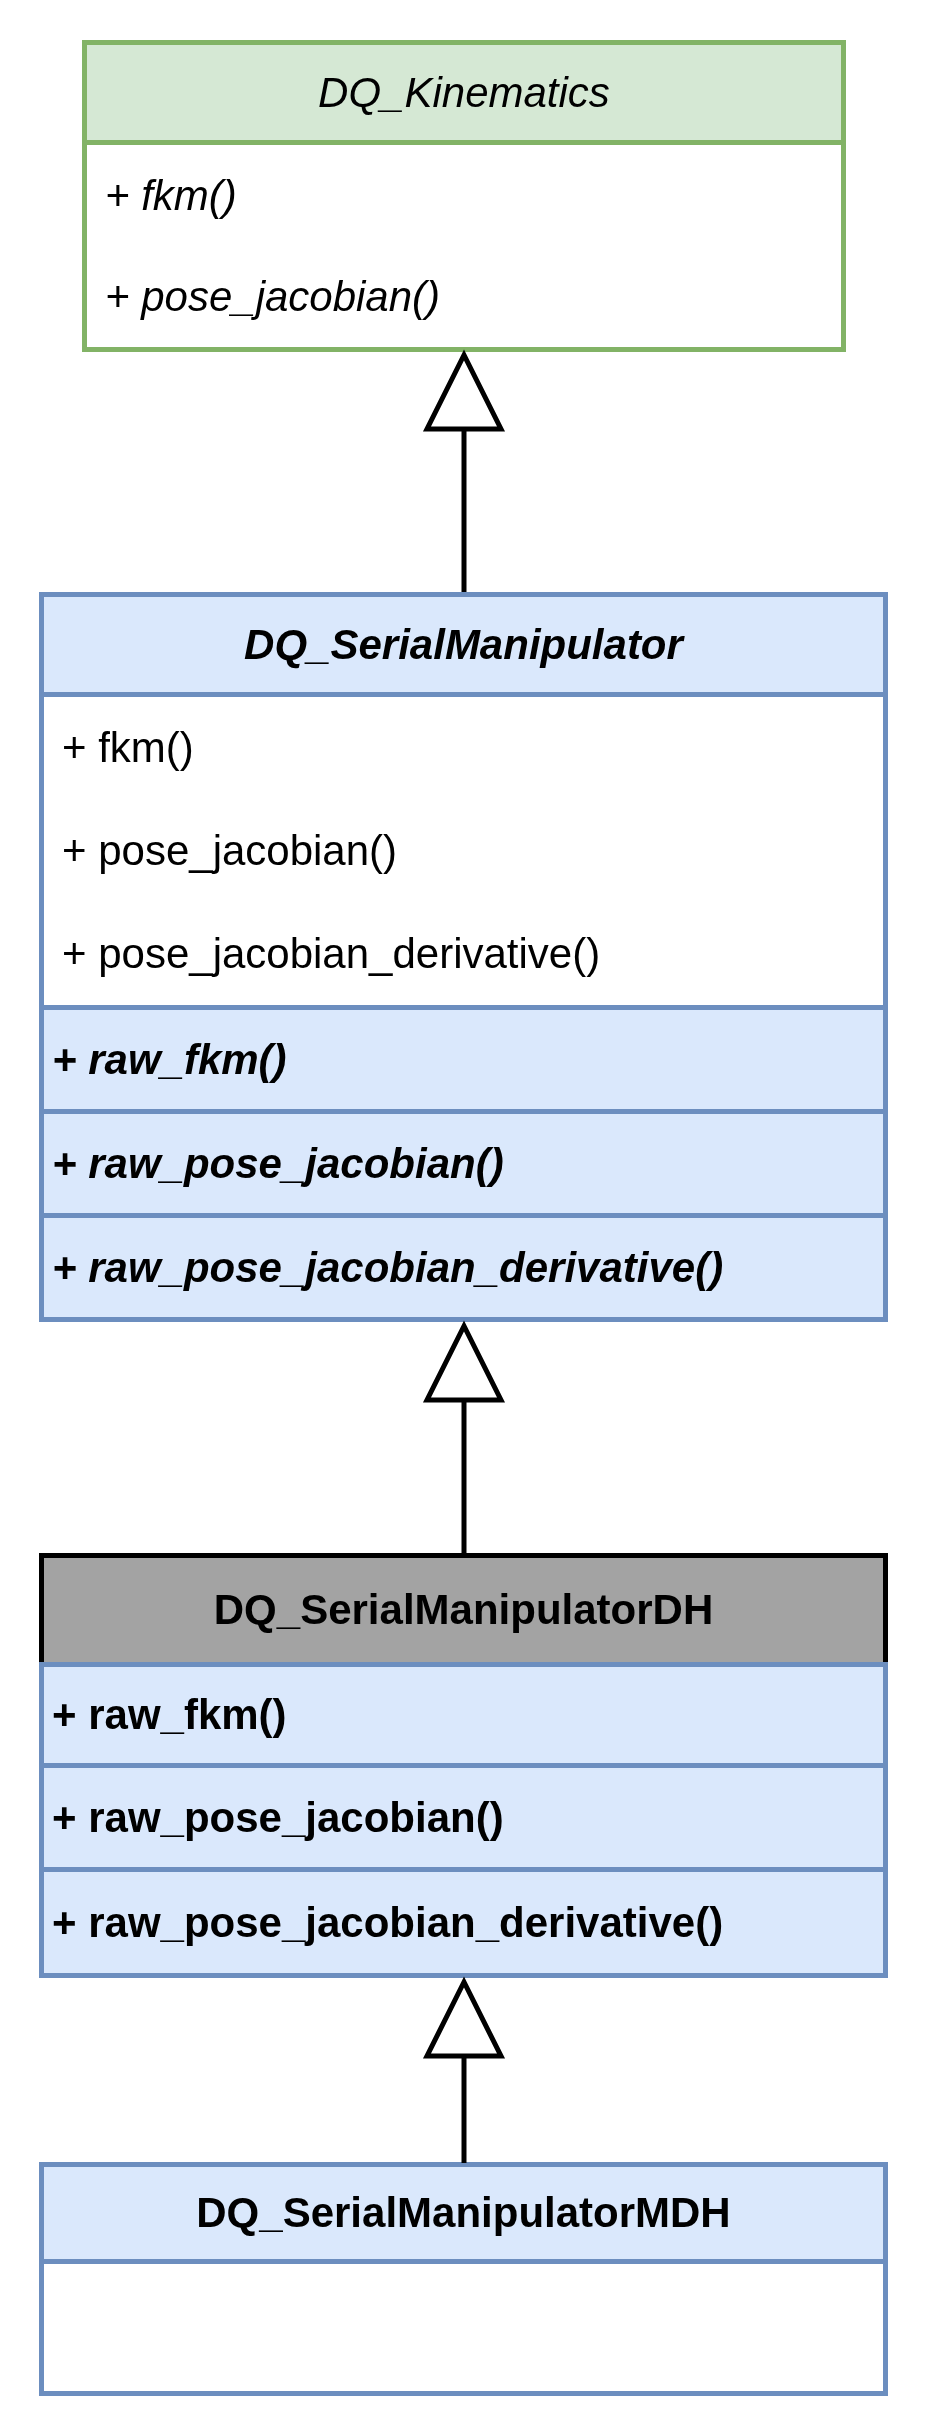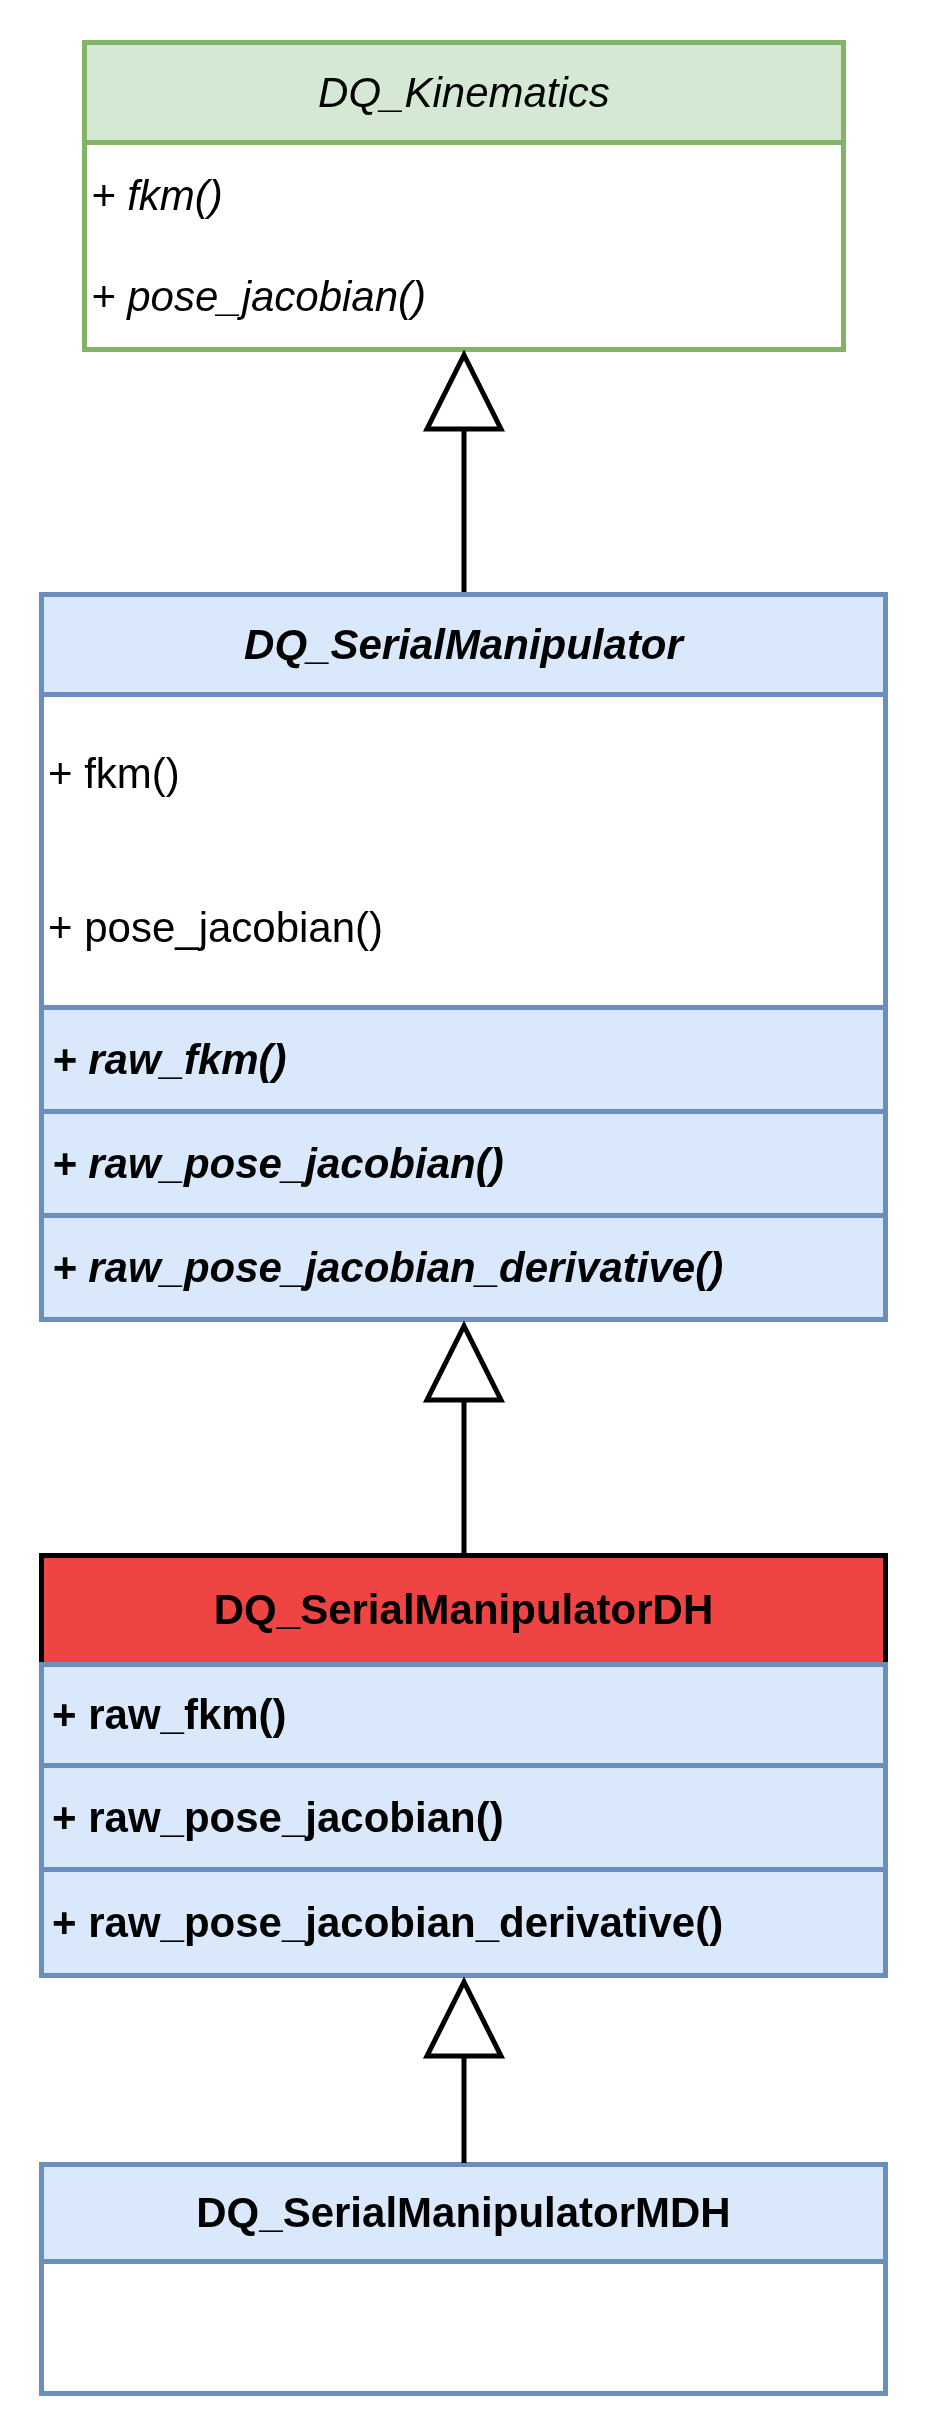--- a/index.html
+++ b/index.html
@@ -17,21 +17,21 @@
   }
   .cls { position: absolute; box-sizing: border-box; }
   .hdr {
     display: flex; align-items: center; justify-content: center;
     font-size: 42px; font-weight: bold; color: #000;
     box-sizing: border-box;
   }
   .sec { box-sizing: border-box; display: flex; flex-direction: column; }
   .m {
     flex: 1; display: flex; align-items: center;
-    padding-left: 4px; font-size: 42px; color: #000;
+    padding-left: 18px; font-size: 42px; color: #000;
     box-sizing: border-box; white-space: nowrap;
   }
   .row {
     display: flex; align-items: center;
     padding-left: 8px; font-size: 42px; color: #000;
     box-sizing: border-box; white-space: nowrap;
   }
 
   
   #box-kinematics { left: 82px; top: 40px; width: 764px; }
@@ -59,21 +59,21 @@
   }
   #box-serialmanipulator .row-raw {
     height: 104px; background: #dae8fc;
     border: 5px solid #6c8ebf; border-top: none;
     font-weight: bold; font-style: italic;
   }
 
   
   #box-serialmanipulatordh { left: 39px; top: 1553px; width: 849px; }
   #box-serialmanipulatordh .hdr {
-    height: 109px; background: #ef4444;
+    height: 109px; background: #a3a3a3;
     border: 5px solid #000000; border-bottom: none;
   }
   #box-serialmanipulatordh .row-raw {
     background: #dae8fc; border: 5px solid #6c8ebf;
     font-weight: bold;
   }
   #box-serialmanipulatordh .r1 { height: 106px; }
   #box-serialmanipulatordh .r2 { height: 104px; border-top: none; }
   #box-serialmanipulatordh .r3 { height: 106px; border-top: none; }
 
@@ -105,20 +105,21 @@
       <div class="m">+ fkm()</div>
       <div class="m">+ pose_jacobian()</div>
     </div>
   </div>
 
   <div class="cls" id="box-serialmanipulator">
     <div class="hdr">DQ_SerialManipulator</div>
     <div class="sec sec-white">
       <div class="m">+ fkm()</div>
       <div class="m">+ pose_jacobian()</div>
+      <div class="m">+ pose_jacobian_derivative()</div>
     </div>
     <div class="row row-raw">+ raw_fkm()</div>
     <div class="row row-raw">+ raw_pose_jacobian()</div>
     <div class="row row-raw">+ raw_pose_jacobian_derivative()</div>
   </div>
 
   <div class="cls" id="box-serialmanipulatordh">
     <div class="hdr">DQ_SerialManipulatorDH</div>
     <div class="row row-raw r1">+ raw_fkm()</div>
     <div class="row row-raw r2">+ raw_pose_jacobian()</div>

